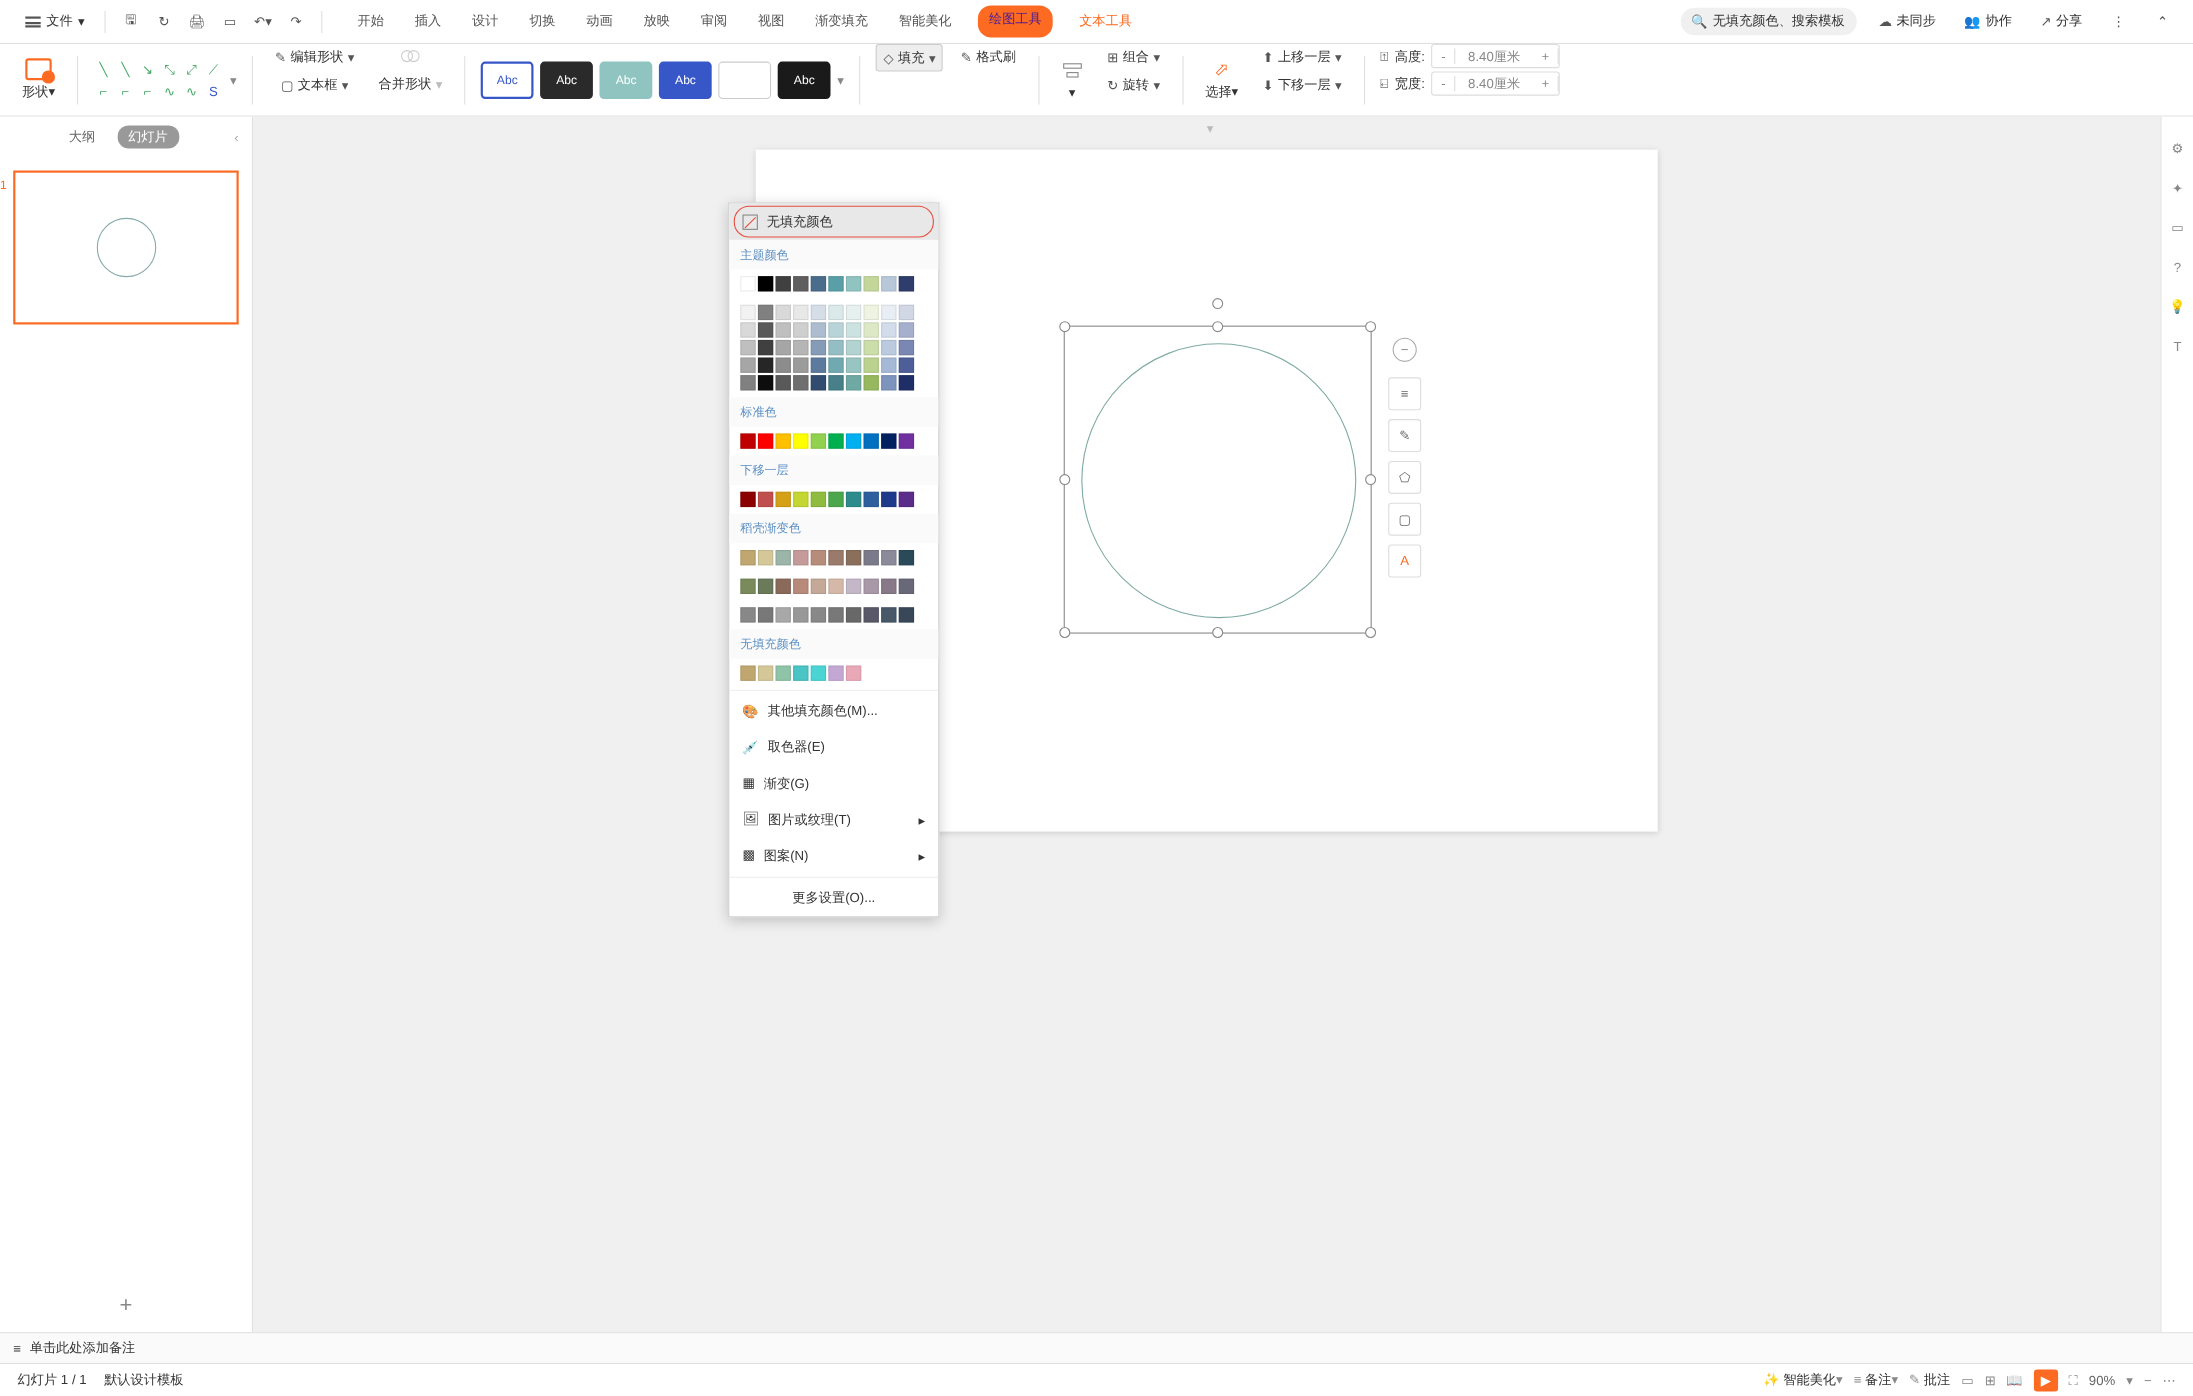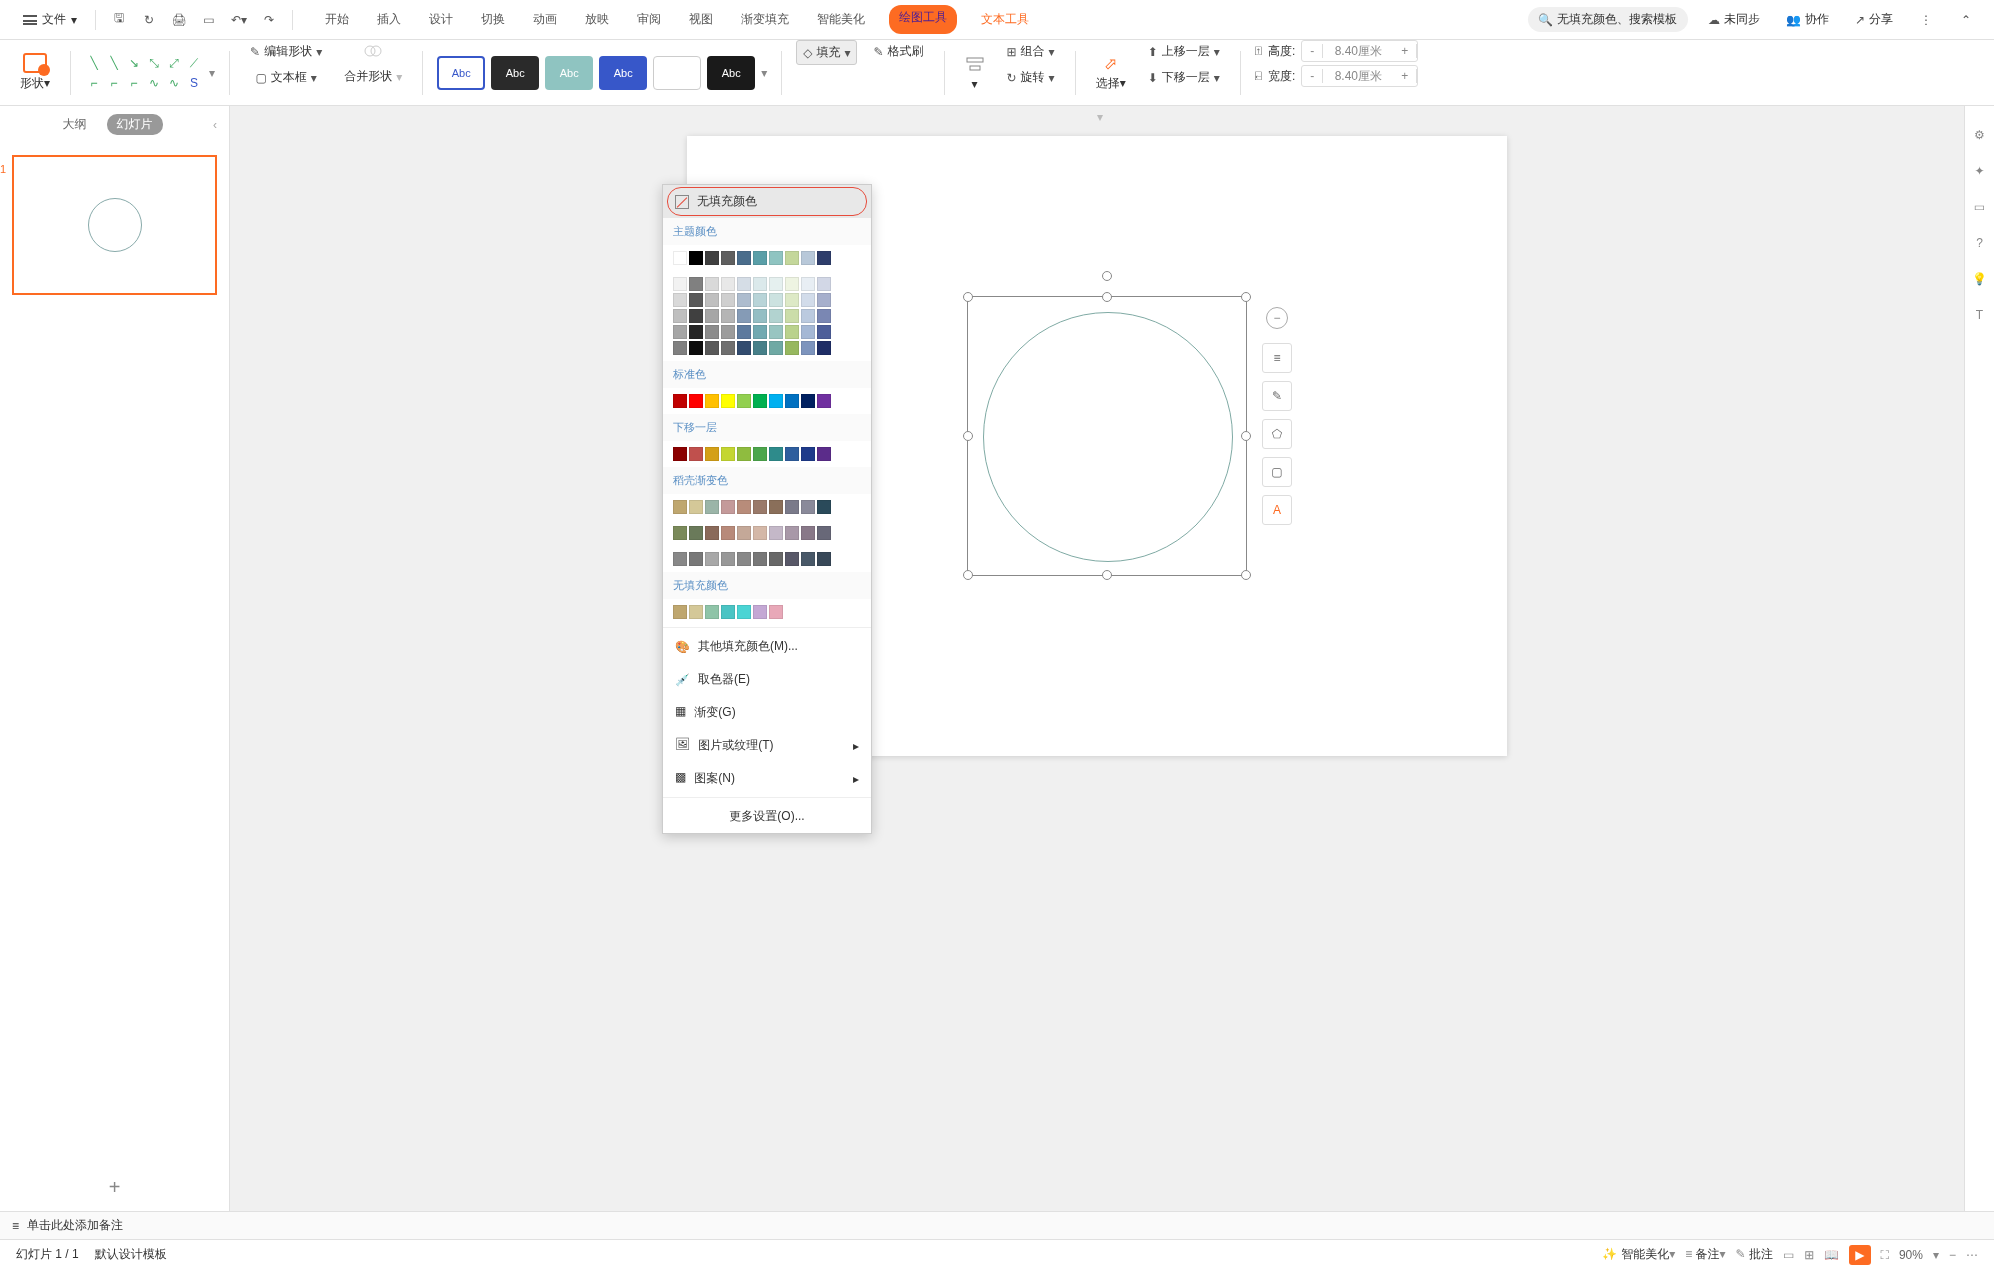--- a/index.html
+++ b/index.html
@@ -55,21 +55,21 @@
 .sel-box{position:absolute;border:1px solid #888;left:280px;top:160px;width:280px;height:280px}
 .handle{position:absolute;width:10px;height:10px;background:#fff;border:1px solid #888;border-radius:50%}
 .handle.tl{left:-5px;top:-5px}.handle.tm{left:50%;top:-5px;margin-left:-5px}.handle.tr{right:-5px;top:-5px}
 .handle.ml{left:-5px;top:50%;margin-top:-5px}.handle.mr{right:-5px;top:50%;margin-top:-5px}
 .handle.bl{left:-5px;bottom:-5px}.handle.bm{left:50%;bottom:-5px;margin-left:-5px}.handle.br{right:-5px;bottom:-5px}
 .handle.rot{left:50%;top:-26px;margin-left:-5px}
 .big-circle{position:absolute;width:250px;height:250px;border:1.5px solid #7faaa4;border-radius:50%;left:15px;top:15px}
 .float-tools{position:absolute;right:-46px;top:10px;display:flex;flex-direction:column;gap:8px}
 .ft-btn{width:30px;height:30px;background:#fff;border:1px solid #ddd;border-radius:3px;display:flex;align-items:center;justify-content:center;cursor:pointer;color:#666}
 .ft-round{width:22px;height:22px;border:1px solid #aaa;border-radius:50%;display:flex;align-items:center;justify-content:center;cursor:pointer;margin-left:4px;margin-bottom:6px;color:#888}
-.dropdown{position:absolute;left:662px;top:78px;width:210px;background:#fff;border:1px solid #ccc;box-shadow:0 3px 12px rgba(0,0,0,.2);z-index:100}
+.dropdown{position:absolute;left:662px;top:78px;width:192px;background:#fff;border:1px solid #ccc;box-shadow:0 3px 12px rgba(0,0,0,.2);z-index:100}
 .dd-item{display:flex;align-items:center;gap:8px;padding:8px 12px;cursor:pointer}
 .dd-item.highlighted{background:#e8e8e8;position:relative}
 .red-oval{position:absolute;left:4px;top:2px;right:4px;bottom:2px;border:1.5px solid #e74c3c;border-radius:14px;pointer-events:none}
 .dd-header{padding:6px 10px;color:#5a8fc4;font-size:11px;background:#fafafa}
 .color-grid{display:grid;gap:2px;padding:6px 10px}
 .cg-theme{grid-template-columns:repeat(10,14px)}
 .cg-row{grid-template-columns:repeat(10,14px)}
 .sw{width:14px;height:14px;cursor:pointer;border:1px solid rgba(0,0,0,.08)}
 .dd-sep{height:1px;background:#eee;margin:2px 0}
 .dd-sub{display:flex;align-items:center;justify-content:space-between;padding:8px 12px;cursor:pointer}

